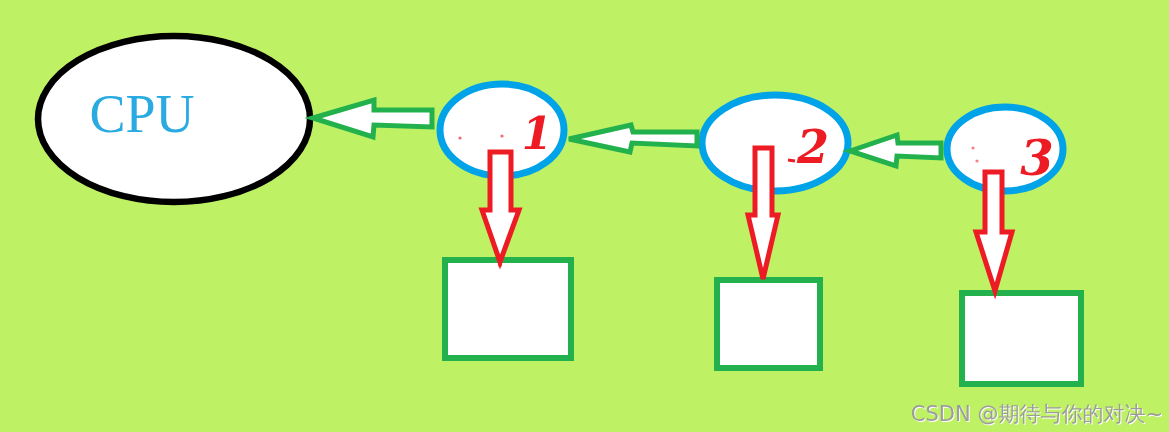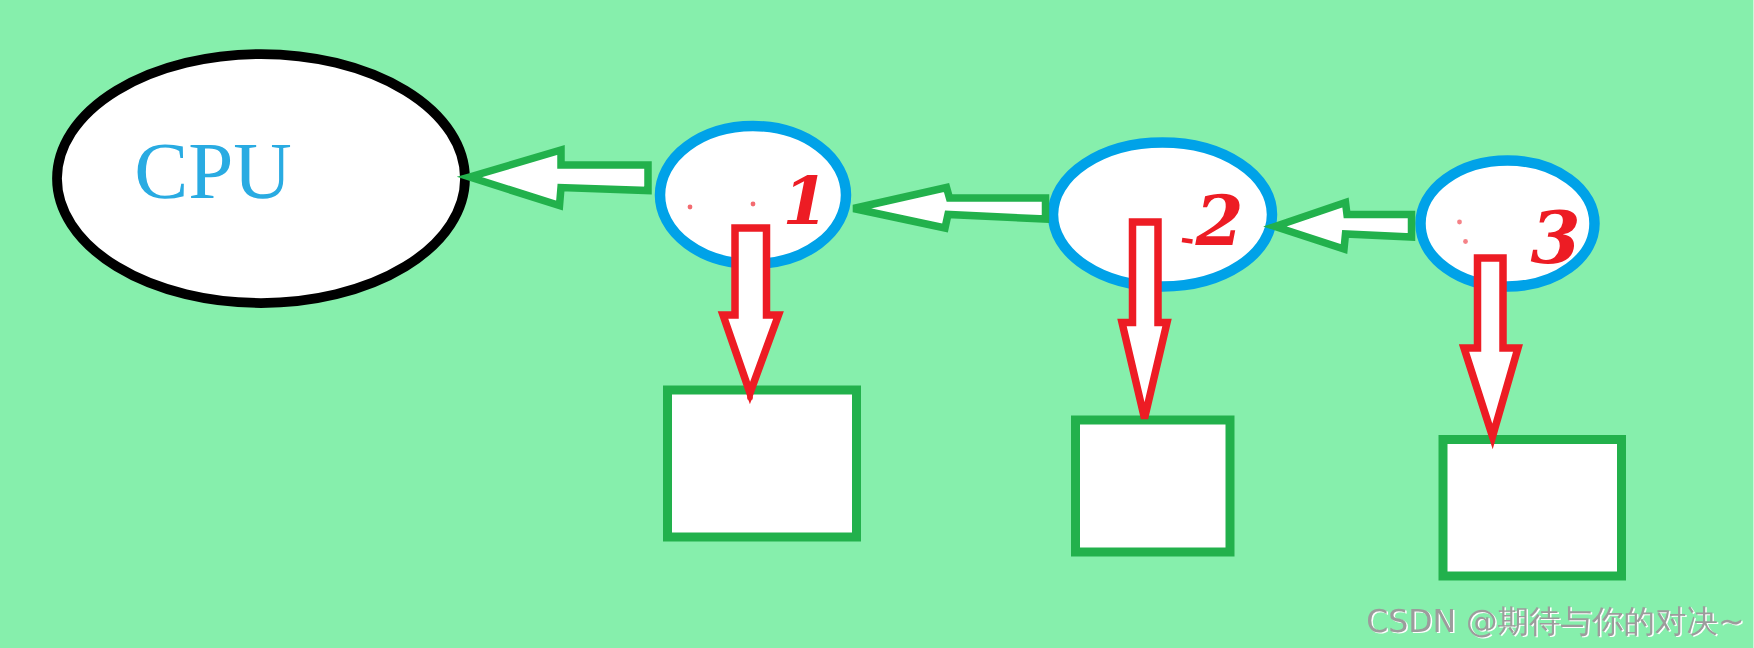--- a/index.html
+++ b/index.html
@@ -1,20 +1,20 @@
 <!DOCTYPE html>
 <html><head>
 <meta charset="utf-8">
 <style>
   html, body { margin: 0; padding: 0; background: #ffffff; }
   .canvas {
     position: relative;
     width: 1169px;
     height: 432px;
-    background: #86efac;
+    background: #bef264;
     overflow: hidden;
     font-family: "Liberation Sans", sans-serif;
   }
   svg { display: block; }
   .cpu-label {
     font-family: "Liberation Serif", serif;
     font-size: 54px;
   }
   .node-label {
     font-family: "DejaVu Serif", serif;

